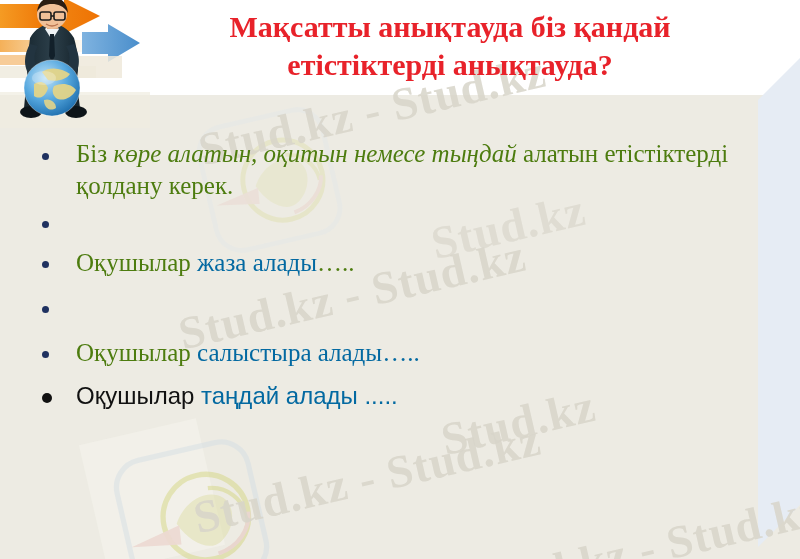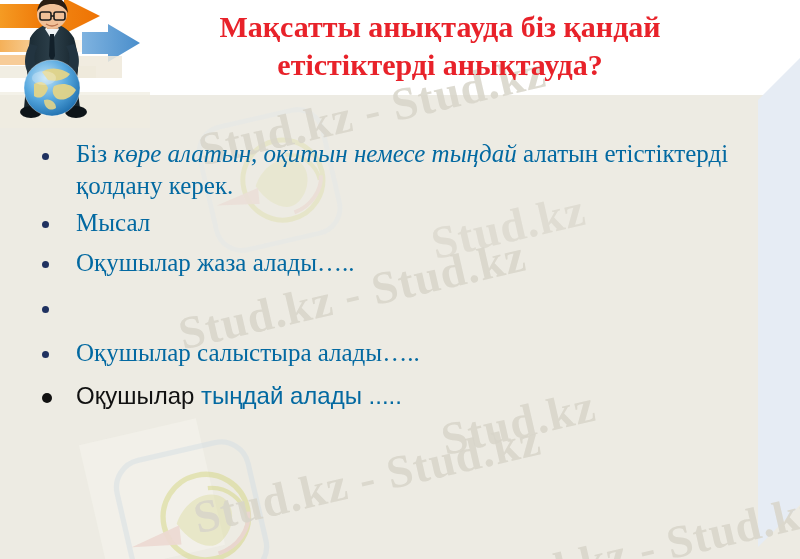--- a/index.html
+++ b/index.html
@@ -80,21 +80,21 @@
     left: 92px; top: 430px;
     width: 120px; height: 130px;
     background: #f3f1ea;
     transform: rotate(-13deg);
     opacity: .8;
   }
 
   
   .title {
     position: absolute;
-    left: 140px;
+    left: 150px;
     top: 8px;
     width: 600px;
     text-align: center;
     color: #e8222a;
     font-family: "Liberation Serif", serif;
     font-weight: bold;
     font-size: 30px;
     line-height: 38px;
     letter-spacing: 0px;
   }
@@ -149,21 +149,21 @@
     line-height: 33px;
   }
   .row-1 .line-text { line-height: 32px; }
   .row-last .line-text {
     font-family: "Liberation Sans", sans-serif;
     color: #111111;
     font-size: 24px;
   }
   .it { font-style: italic; margin-top: 18px; }
   .red { color: #0369a1; }
-  .navy { color: #0369a1; }
+  .navy { color: #4d7c0f; }
   .blk { color: #111111; }
 
   .row-1 { margin-bottom: 4px; }
   .row-2 { margin-bottom: 4px; }
   .row-3, .row-4, .row-5 { margin-bottom: 9px; }
   .row-5 { margin-bottom: 7px; }
 </style>
 </head>
 <body>
 
@@ -293,23 +293,20 @@
 
     <div class="bullet-row row-1">
       <div class="marker"><span class="dot"></span></div>
       <div class="line-text">
         <span class="navy">Біз </span><span class="navy it">көре алатын, оқитын немесе тыңдай</span><span class="navy"> алатын етістіктерді қолдану керек.</span>
       </div>
     </div>
 
     <div class="bullet-row row-2">
       <div class="marker"><span class="dot"></span></div>
-      <div class="line-text">
-        <span class="navy">Мысал</span>
-      </div>
     </div>
 
     <div class="bullet-row row-3">
       <div class="marker"><span class="dot"></span></div>
       <div class="line-text">
         <span class="navy">Оқушылар </span><span class="red">жаза алады</span><span class="navy">…..</span>
       </div>
     </div>
 
     <div class="bullet-row row-4">
@@ -319,18 +316,18 @@
     <div class="bullet-row row-5">
       <div class="marker"><span class="dot"></span></div>
       <div class="line-text">
         <span class="navy">Оқушылар </span><span class="red"> салыстыра алады…..</span>
       </div>
     </div>
 
     <div class="bullet-row row-last">
       <div class="marker"><span class="dot"></span></div>
       <div class="line-text">
-        <span class="blk">Оқушылар </span><span class="red">тыңдай алады .....</span>
+        <span class="blk">Оқушылар </span><span class="red">таңдай алады .....</span>
       </div>
     </div>
 
   </div>
 </div>
 
 </body></html>

